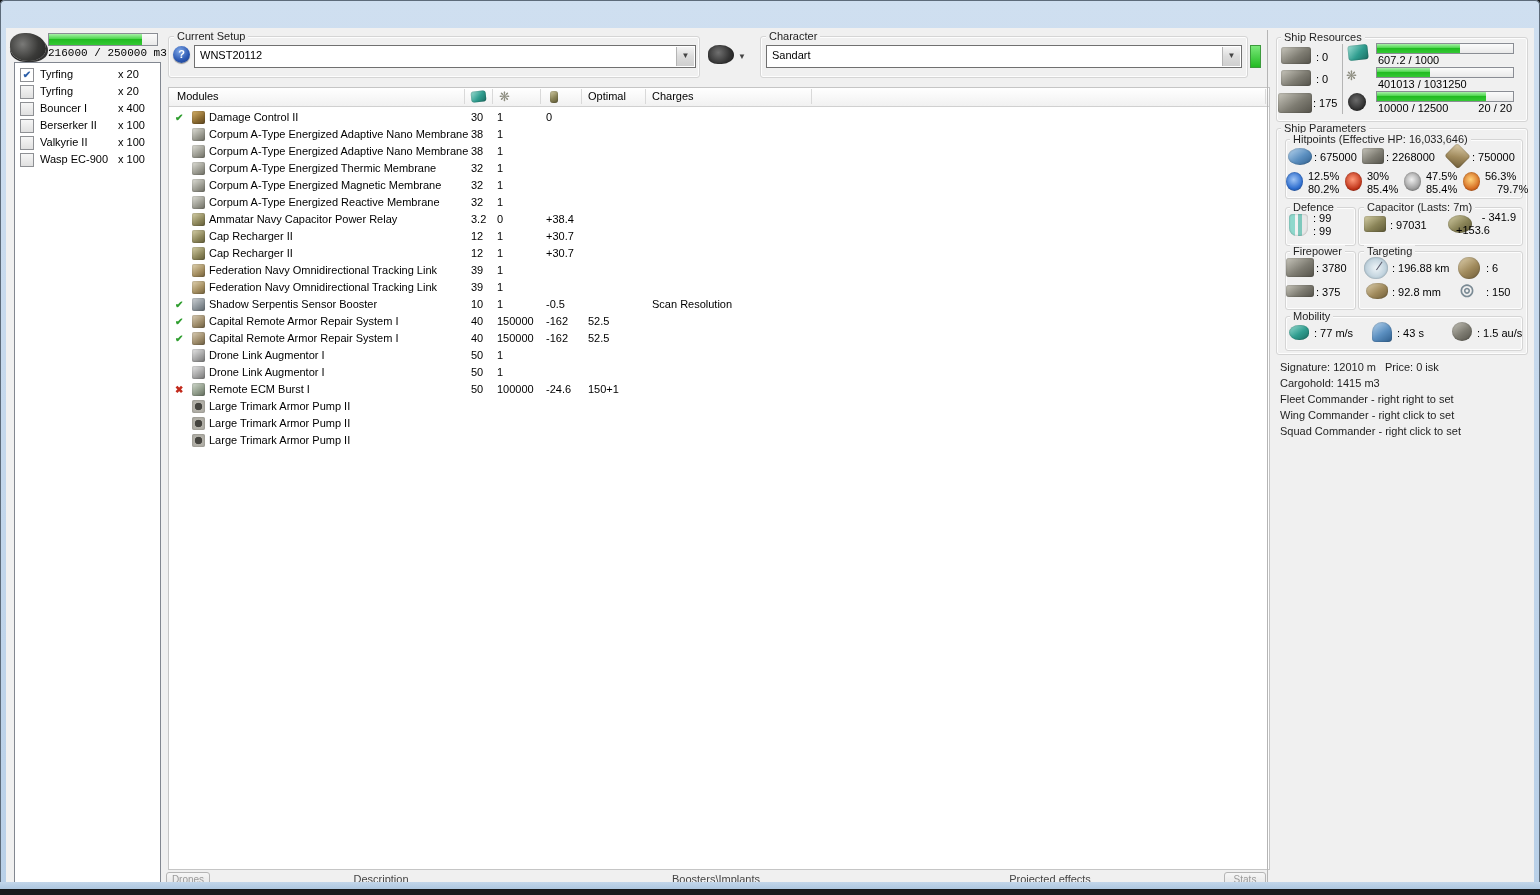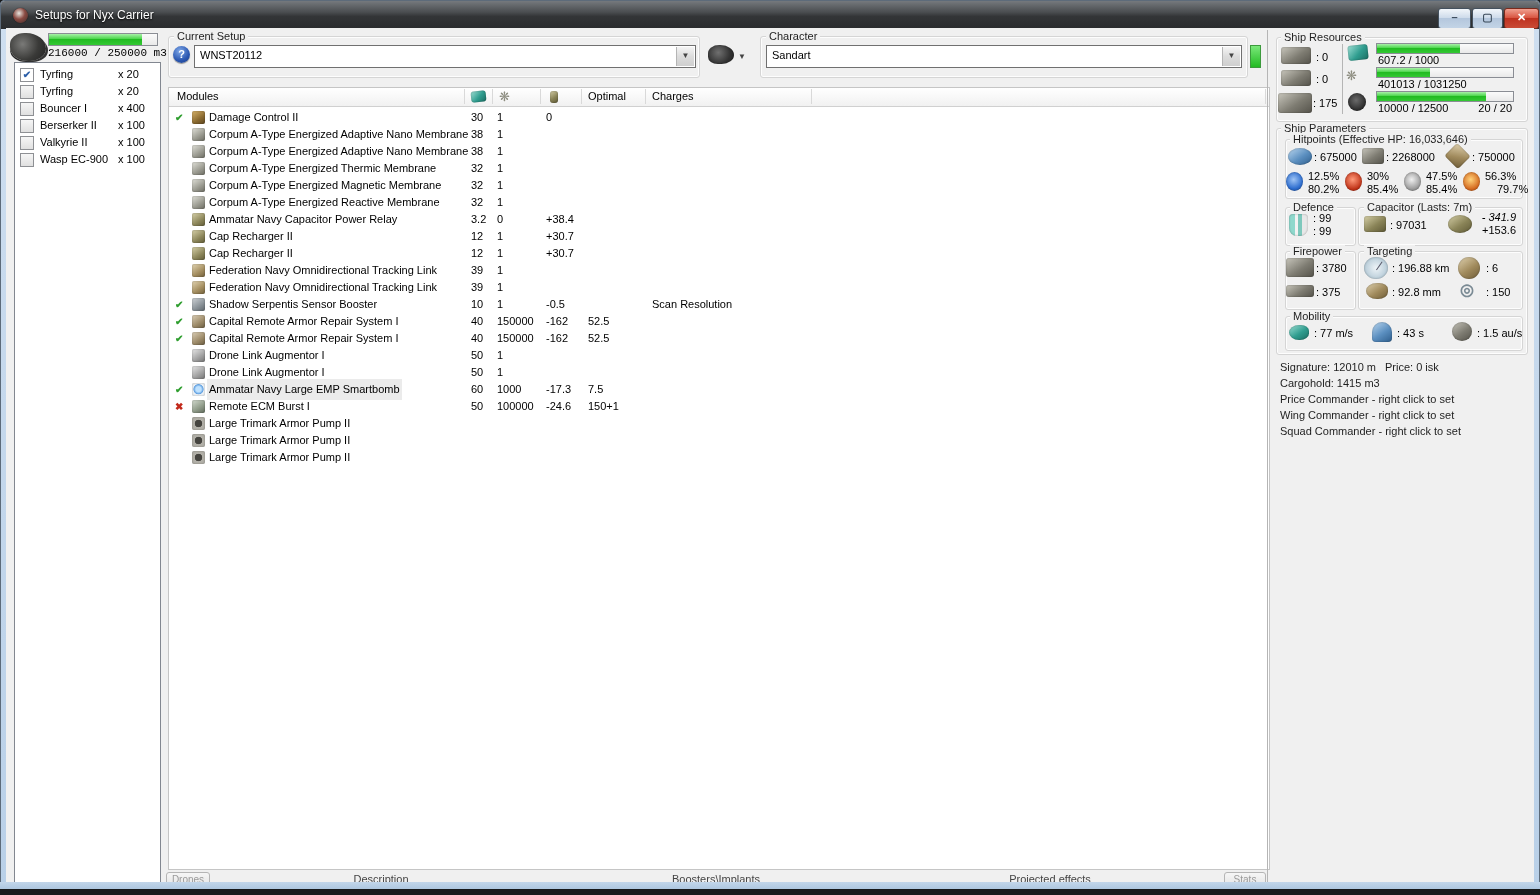--- a/index.html
+++ b/index.html
@@ -93,27 +93,20 @@
   .shield-def{background:linear-gradient(90deg,#8fd8cc 0 30%,#f2f2f2 30% 45%,#7ec8bc 45% 70%,#e8e8e8 70%);border-radius:4px 4px 8px 8px;}
   
   .info{color:#1e1e1e;}
 </style>
 </head>
 <body>
 <div id="stage">
 
 <div class="win">
 
-  <div class="titlebar">
-    <div class="title-icon"></div>
-    <div class="title-text">Setups for Nyx Carrier</div>
-    <div class="winbtn" style="left:1437px;width:31px;">–</div>
-    <div class="winbtn" style="left:1471px;width:29px;">▢</div>
-    <div class="winbtn close" style="left:1503px;width:33px;">✕</div>
-  </div>
 
   <div class="content"></div>
 
   <div class="drone-icon"></div>
   <div class="bar" style="left:48px;top:33px;width:108px;">
     <div class="fill" style="width: 86%;"></div>
   </div>
   <div class="txt" style="left:48px;top:47px;width:108px;text-align:right;font-family:Liberation Mono, monospace;">216000 / 250000 m3</div>
 
   <div class="listbox">
@@ -342,30 +335,20 @@
           <div class="mrow">
           <span class="m-status"></span>
           <span class="spr m-icon drone-link-augmentor-icon"></span>
           <span class="m-name">Drone Link Augmentor I</span>
           <span class="m-cpu">50</span>
           <span class="m-pg">1</span>
           <span class="m-cap"></span>
           <span class="m-opt"></span>
           <span class="m-chg"></span>
         </div>
-          <div class="mrow selected">
-          <span class="m-status ok"></span>
-          <span class="spr m-icon smartbomb-icon"></span>
-          <span class="m-name">Ammatar Navy Large EMP Smartbomb</span>
-          <span class="m-cpu">60</span>
-          <span class="m-pg">1000</span>
-          <span class="m-cap">-17.3</span>
-          <span class="m-opt">7.5</span>
-          <span class="m-chg"></span>
-        </div>
           <div class="mrow">
           <span class="m-status error"></span>
           <span class="spr m-icon ecm-burst-icon"></span>
           <span class="m-name">Remote ECM Burst I</span>
           <span class="m-cpu">50</span>
           <span class="m-pg">100000</span>
           <span class="m-cap">-24.6</span>
           <span class="m-opt">150+1</span>
           <span class="m-chg"></span>
         </div>
@@ -479,22 +462,22 @@
   <div class="gb-label" style="left:1290px;top:201px;">Defence</div>
   <div class="spr shield-def" style="left:1289px;top:214px;width:19px;height:22px;"></div>
   <div class="txt" style="left:1313px;top:212px;">: 99</div>
   <div class="txt" style="left:1313px;top:225px;">: 99</div>
 
   <div class="groupbox" style="left:1358px;top:207px;width:163px;height:37px;"></div>
   <div class="gb-label" style="left:1364px;top:201px;">Capacitor (Lasts: 7m)</div>
   <div class="spr olive" style="left:1364px;top:216px;width:22px;height:16px;"></div>
   <div class="txt" style="left:1390px;top:219px;">: 97031</div>
   <div class="spr olive round" style="left:1448px;top:215px;width:24px;height:18px;"></div>
-  <div class="txt" style="left:1456px;top:211px;width:60px;text-align:right;font-style:italic;">- 341.9</div>
-  <div class="txt" style="left:1456px;top:224px;width:60px;text-align:right;">+153.6</div>
+  <div class="txt" style="left:1456px;top:211px;width:60px;text-align:right;">- 341.9</div>
+  <div class="txt" style="left:1456px;top:224px;width:60px;text-align:left;">+153.6</div>
 
   <div class="groupbox" style="left:1285px;top:251px;width:69px;height:57px;"></div>
   <div class="gb-label" style="left:1290px;top:245px;">Firepower</div>
   <div class="spr" style="left:1286px;top:258px;width:28px;height:19px;"></div>
   <div class="txt" style="left:1316px;top:262px;">: 3780</div>
   <div class="spr" style="left:1286px;top:285px;width:28px;height:12px;"></div>
   <div class="txt" style="left:1316px;top:286px;">: 375</div>
 
   <div class="groupbox" style="left:1358px;top:251px;width:163px;height:57px;"></div>
   <div class="gb-label" style="left:1364px;top:245px;">Targeting</div>
@@ -512,20 +495,20 @@
   <div class="spr teal" style="left:1289px;top:325px;width:20px;height:15px;border-radius:50% 40% 45% 50%;"></div>
   <div class="txt" style="left:1314px;top:327px;">: 77 m/s</div>
   <div class="spr blue" style="left:1372px;top:322px;width:20px;height:20px;border-radius:50% 50% 20% 20%;"></div>
   <div class="txt" style="left:1397px;top:327px;">: 43 s</div>
   <div class="spr" style="left:1452px;top:322px;width:20px;height:19px;border-radius:50%;"></div>
   <div class="txt" style="left:1477px;top:327px;">: 1.5 au/s</div>
 
   <div class="txt info" style="left:1280px;top:361px;">Signature: 12010 m</div>
   <div class="txt info" style="left:1385px;top:361px;">Price: 0 isk</div>
   <div class="txt info" style="left:1280px;top:377px;">Cargohold: 1415 m3</div>
-  <div class="txt info" style="left:1280px;top:393px;">Price Commander - right click to set</div>
+  <div class="txt info" style="left:1280px;top:393px;">Fleet Commander - right right to set</div>
   <div class="txt info" style="left:1280px;top:409px;">Wing Commander - right click to set</div>
   <div class="txt info" style="left:1280px;top:425px;">Squad Commander - right click to set</div>
 
   <div class="botborder"></div>
 </div>
 
 </div>
 
 </body></html>

